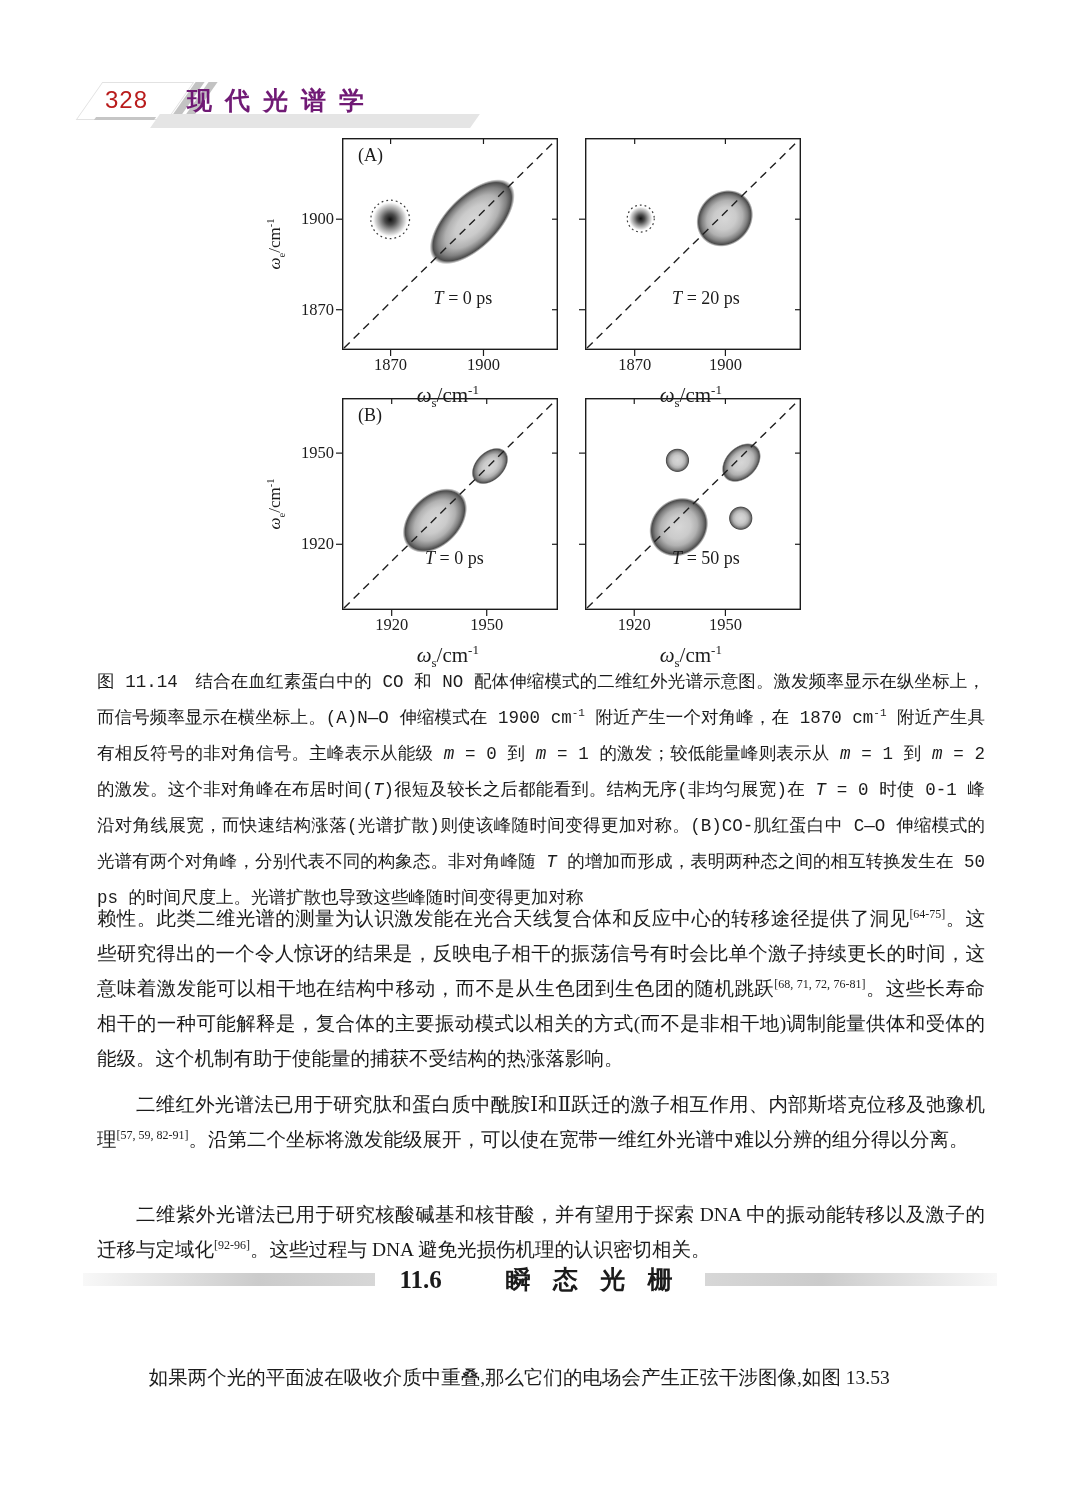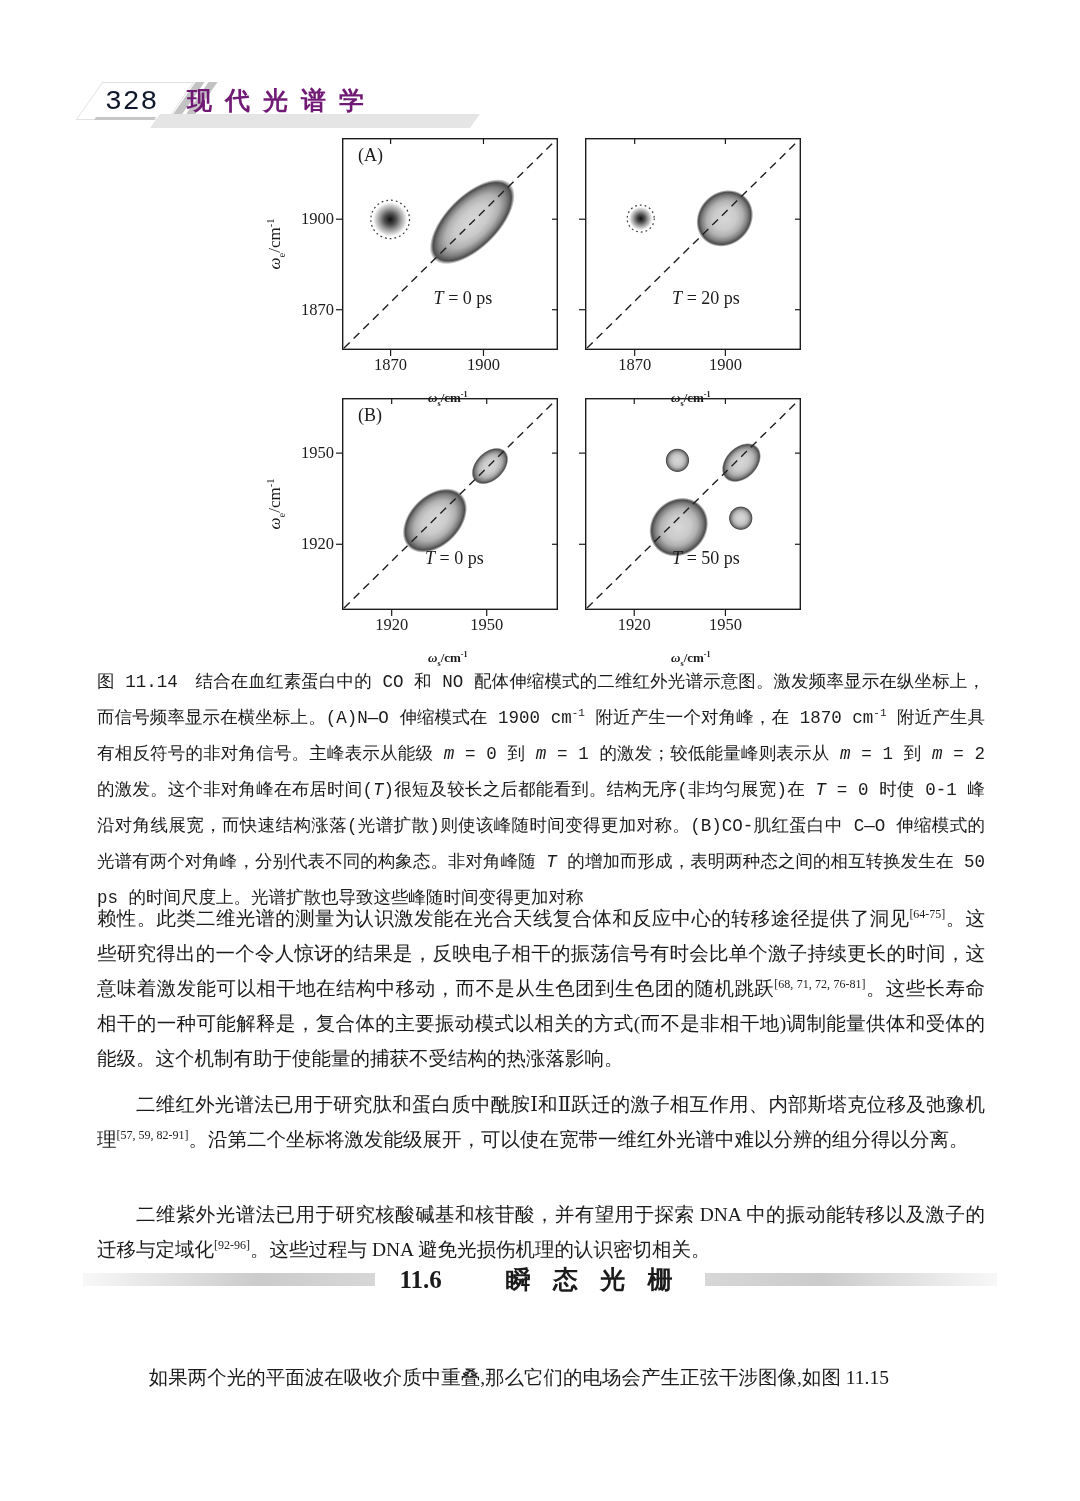--- a/index.html
+++ b/index.html
@@ -4,40 +4,40 @@
 <style>
   html,body{margin:0;padding:0;background:#9aa0a6;}
   .page{position:relative;width:1080px;height:1501px;margin:0 auto;background:#ffffff;
         font-family:"Liberation Serif","DejaVu Serif",serif;color:#1b1b1b;overflow:hidden;}
   .page *{box-sizing:border-box;}
 
   
   .header{position:absolute;left:95px;top:84px;width:560px;height:52px;}
   .pagenum-box{position:absolute;left:-6px;top:-2px;width:92px;height:38px;background:#fff;
                border:1.5px solid #e2e2e2;transform:skewX(-35deg);}
-  .pagenum{position:absolute;left:10px;top:2px;font-size:28px;letter-spacing:1px;
-           font-family:Liberation Mono, monospace;color:#0f172a;}
+  .pagenum{position:absolute;left:10px;top:2px;font-size:24px;letter-spacing:1px;
+           font-family:Liberation Sans, sans-serif;color:#b91c1c;}
   .header-underline{position:absolute;left:0;top:33px;width:60px;height:3px;background:#c6c6c6;transform:skewX(-35deg);}
   .header-slash1{position:absolute;left:88px;top:-2px;width:9px;height:36px;background:#c3c3c3;transform:skewX(-35deg);}
   .header-slash2{position:absolute;left:101px;top:-2px;width:9px;height:36px;background:#c3c3c3;transform:skewX(-35deg);}
   .header-band{position:absolute;left:60px;top:30px;width:320px;height:14px;background:#e5e5e5;transform:skewX(-35deg);}
   .book-title{position:absolute;left:92px;top:0;font-size:25px;font-weight:bold;letter-spacing:13px;color:#701a75;}
 
   
   .figure{position:absolute;left:280px;top:128px;width:562px;height:552px;}
   .panel{position:absolute;width:216px;height:212px;}
   #panel-0{left:62px;top:10px;}  #panel-1{left:305px;top:10px;}
   #panel-2{left:62px;top:270px;} #panel-3{left:305px;top:270px;}
   .panel svg.plot{position:absolute;left:0;top:0;width:216px;height:212px;overflow:visible;}
   .panel-letter{position:absolute;left:16px;top:7px;font-size:18px;color:#1b1b1b;}
   .time-label{position:absolute;top:150px;left:56%;transform:translateX(-50%);font-size:18px;white-space:nowrap;}
   #panel-2 .time-label{left:52%;}
   .xtick{position:absolute;top:217px;transform:translateX(-50%);font-size:16.5px;}
   .ytick{position:absolute;transform:translateY(-50%);font-size:16.5px;white-space:nowrap;}
-  .xlabel{position:absolute;top:252px;left:49%;transform:translateX(-50%);font-size:13px;white-space:nowrap;font-weight:bold;}
+  .xlabel{position:absolute;top:245px;left:49%;transform:translateX(-50%);font-size:21px;white-space:nowrap;}
   .ylabel-wrap{position:absolute;left:-78px;top:0;width:22px;height:100%;
                display:flex;align-items:center;justify-content:center;}
   .ylabel-wrap span{transform:rotate(-90deg);white-space:nowrap;font-size:17px;}
   sup{vertical-align:super;font-size:0.62em;line-height:0;}
   sub{vertical-align:sub;font-size:0.62em;line-height:0;}
   i{font-style:italic;}
 
   
   .caption{position:absolute;left:97px;top:664px;width:888px;font-size:17.5px;line-height:36px;
            text-align:justify;margin:0;font-family:Liberation Mono, monospace;}
@@ -250,15 +250,15 @@
 
   <div class="section-heading">
     <div class="heading-bar bar-left"></div>
     <div class="heading-text">
       <span class="section-number">11.6</span>
       <span class="section-title">瞬 态 光 栅</span>
     </div>
     <div class="heading-bar bar-right"></div>
   </div>
 
-  <p class="bodytext" id="para-4"><span>如果两个光的平面波在吸收介质中重叠,那么它们的电场会产生正弦干涉图像,如图 11.15</span></p>
+  <p class="bodytext" id="para-4"><span>如果两个光的平面波在吸收介质中重叠,那么它们的电场会产生正弦干涉图像,如图 13.53</span></p>
 
 </div>
 
 </body></html>

